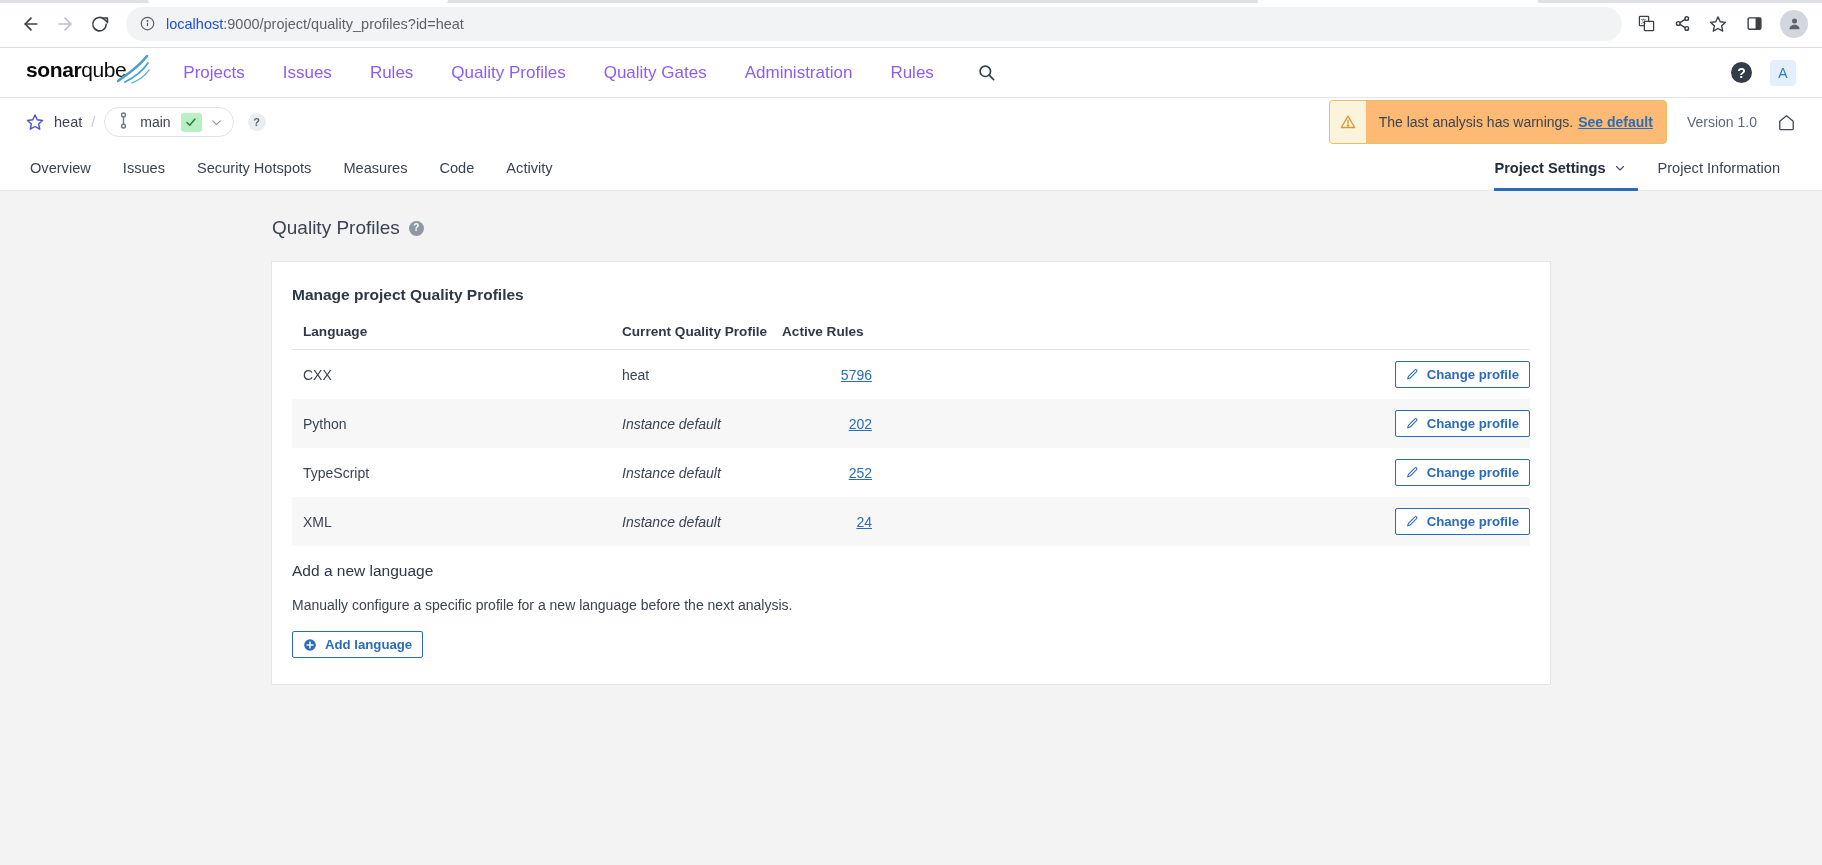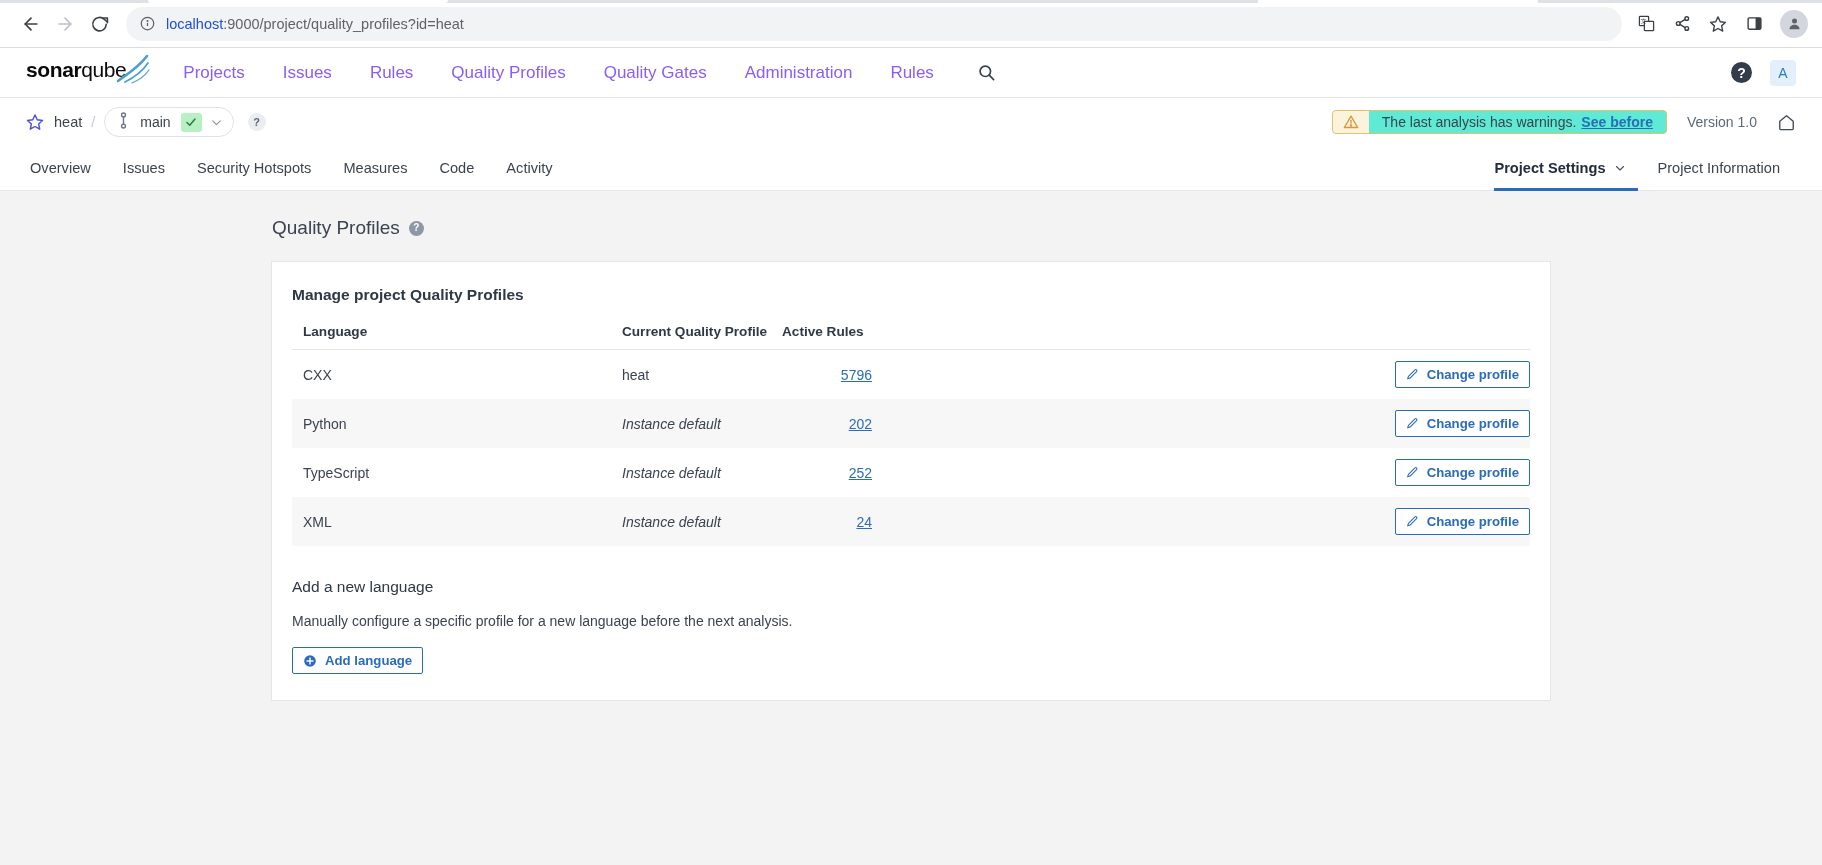--- a/index.html
+++ b/index.html
@@ -216,22 +216,22 @@
     display: flex;
     align-items: center;
     gap: 20px;
   }
   .warn-banner {
     display: flex;
     align-items: stretch;
     border: 1px solid #e3c168;
     border-radius: 4px;
     overflow: hidden;
-    height: 24px;
-    background: #5eead4;
+    height: 44px;
+    background: #fdba74;
   }
   .warn-banner .warn-ico {
     background: #fcf3dc;
     width: 36px;
     display: flex; align-items: center; justify-content: center;
     color: #d9963b;
   }
   .warn-banner .warn-text {
     display: flex; align-items: center;
     padding: 0 13px;
@@ -375,21 +375,21 @@
     border-radius: 2px;
     padding: 5px 10px;
     color: #2b6cb8;
     font-size: 13.2px;
     font-weight: 700;
     font-family: "Liberation Sans", sans-serif;
     cursor: pointer;
     white-space: nowrap;
   }
   .btn-outline svg { display: block; }
-  .add-section { margin-top: 32px; }
+  .add-section { margin-top: 16px; }
   .add-section h3 {
     font-size: 15.5px;
     font-weight: 400;
     color: #2f3846;
     margin-bottom: 17px;
   }
   .add-section .desc2 {
     font-size: 14px;
     color: #3b4351;
     margin-bottom: 18px;
@@ -541,21 +541,21 @@
     <div class="warn-banner">
       <div class="warn-ico">
         <svg width="16" height="16" viewBox="0 0 24 24" fill="none" stroke="currentColor" stroke-width="2" stroke-linecap="round" stroke-linejoin="round">
           <path d="M12 3.2 22 20.2 2 20.2z"></path>
           <line x1="12" y1="9.2" x2="12" y2="14"></line>
           <circle cx="12" cy="17.2" r="0.9" fill="currentColor"></circle>
         </svg>
       </div>
       <div class="warn-text">
         <span>The last analysis has warnings.</span>
-        <a href="#">See before</a>
+        <a href="#">See default</a>
       </div>
     </div>
     <span class="version-label">Version 1.0</span>
     <span class="home-icon">
       <svg width="19" height="19" viewBox="0 0 24 24" fill="none" stroke="currentColor" stroke-width="1.7" stroke-linejoin="round">
         <path d="M3.5 10.5 12 3.5l8.5 7v9.5a1 1 0 0 1-1 1h-15a1 1 0 0 1-1-1z"></path>
       </svg>
     </span>
   </div>
 </div>

